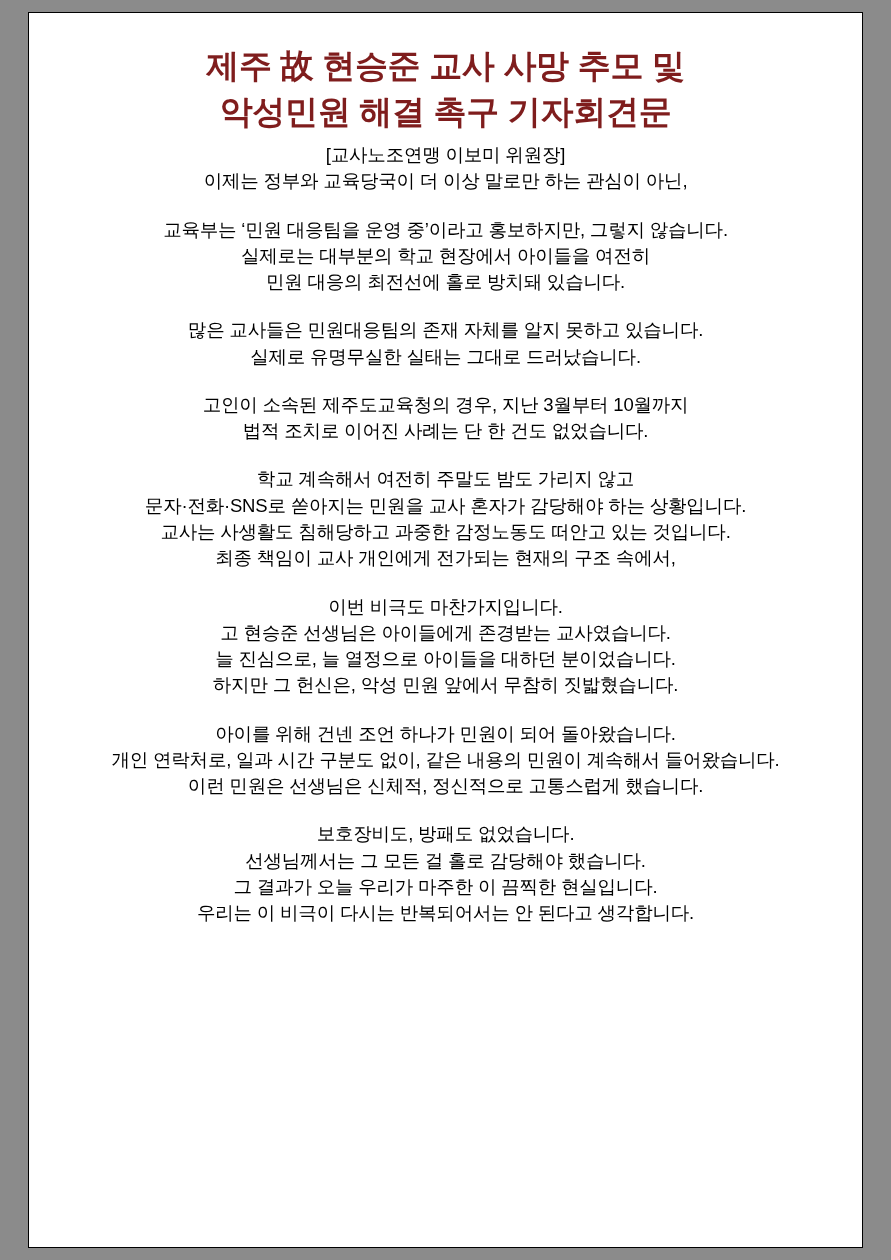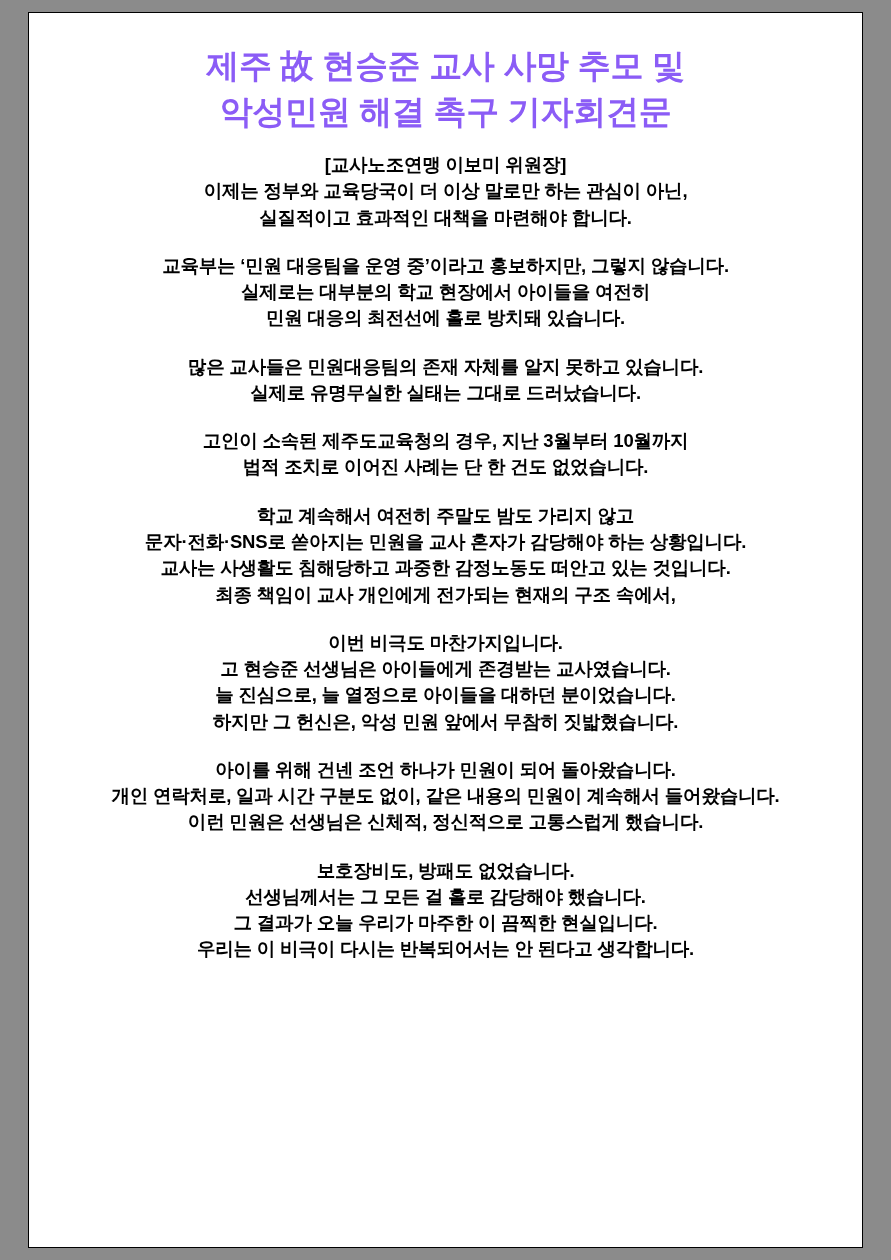--- a/index.html
+++ b/index.html
@@ -25,30 +25,29 @@
     overflow: hidden;
   }
   .doc-inner {
     padding: 30px 18px 0 18px;
   }
   .title {
     text-align: center;
     font-size: 33px;
     font-weight: bold;
     line-height: 1.38;
-    color: #8b5cf6;
+    color: #7f1d1d;
     letter-spacing: -0.3px;
-    margin: 0 0 18px 0;
+    margin: 0 0 8px 0;
   }
   .title .line {
     display: block;
   }
   .body-block {
     margin: 0 0 22px 0;
-    font-weight: bold;
   }
   .body-block:last-child {
     margin-bottom: 0;
   }
   .para-line {
     display: block;
     text-align: center;
     font-size: 18.5px;
     line-height: 1.42;
     color: #000000;
@@ -66,21 +65,20 @@
   <div class="doc-inner">
 
     <h1 class="title">
       <span class="line">제주 故 현승준 교사 사망 추모 및</span>
       <span class="line">악성민원 해결 촉구 기자회견문</span>
     </h1>
 
     <div class="body-block">
       <span class="para-line speaker">[교사노조연맹 이보미 위원장]</span>
       <span class="para-line">이제는 정부와 교육당국이 더 이상 말로만 하는 관심이 아닌,</span>
-      <span class="para-line">실질적이고 효과적인 대책을 마련해야 합니다.</span>
     </div>
 
     <div class="body-block">
       <span class="para-line">교육부는 ‘민원 대응팀을 운영 중’이라고 홍보하지만, 그렇지 않습니다.</span>
       <span class="para-line">실제로는 대부분의 학교 현장에서 아이들을 여전히</span>
       <span class="para-line">민원 대응의 최전선에 홀로 방치돼 있습니다.</span>
     </div>
 
     <div class="body-block">
       <span class="para-line">많은 교사들은 민원대응팀의 존재 자체를 알지 못하고 있습니다.</span>

